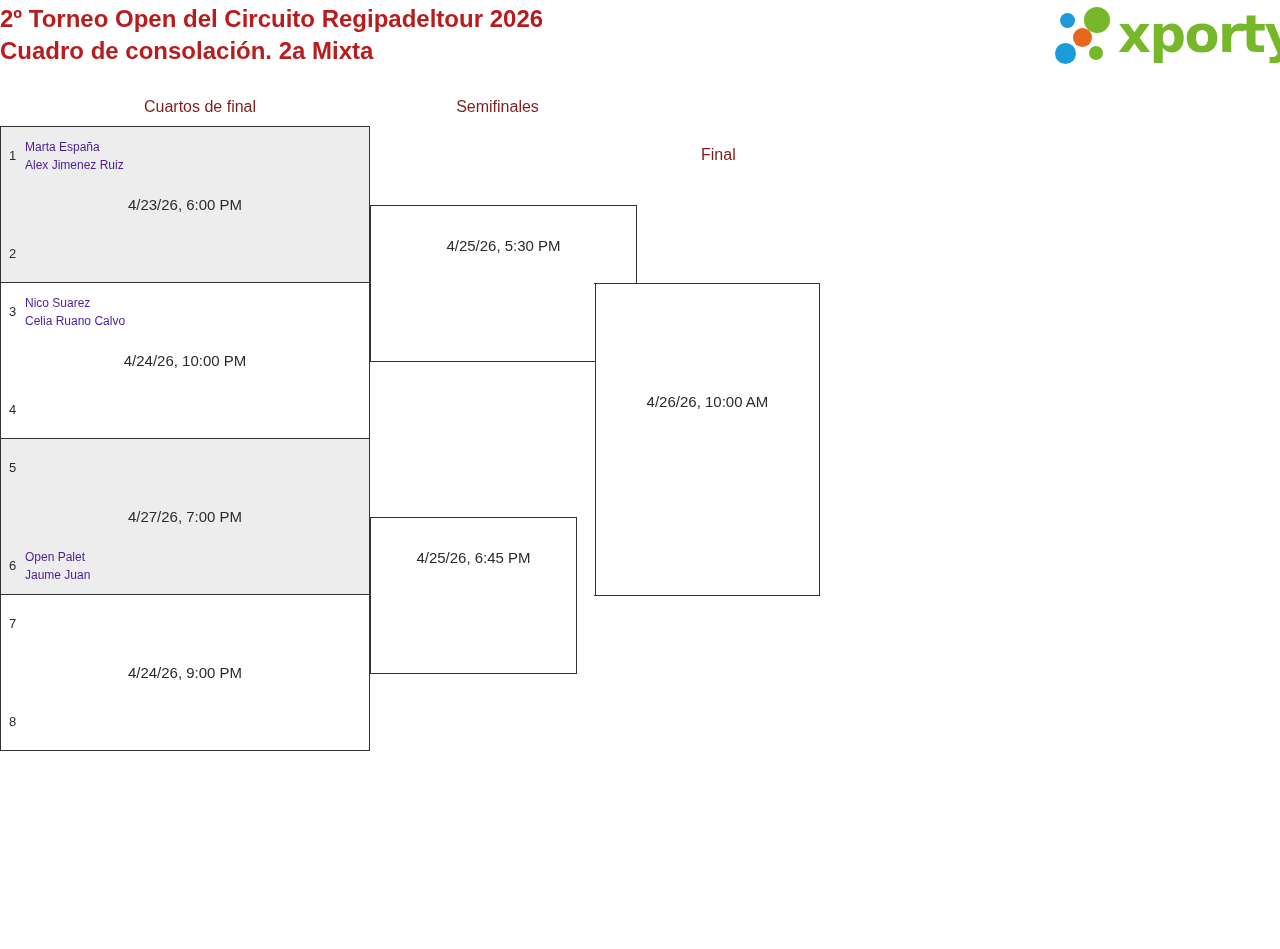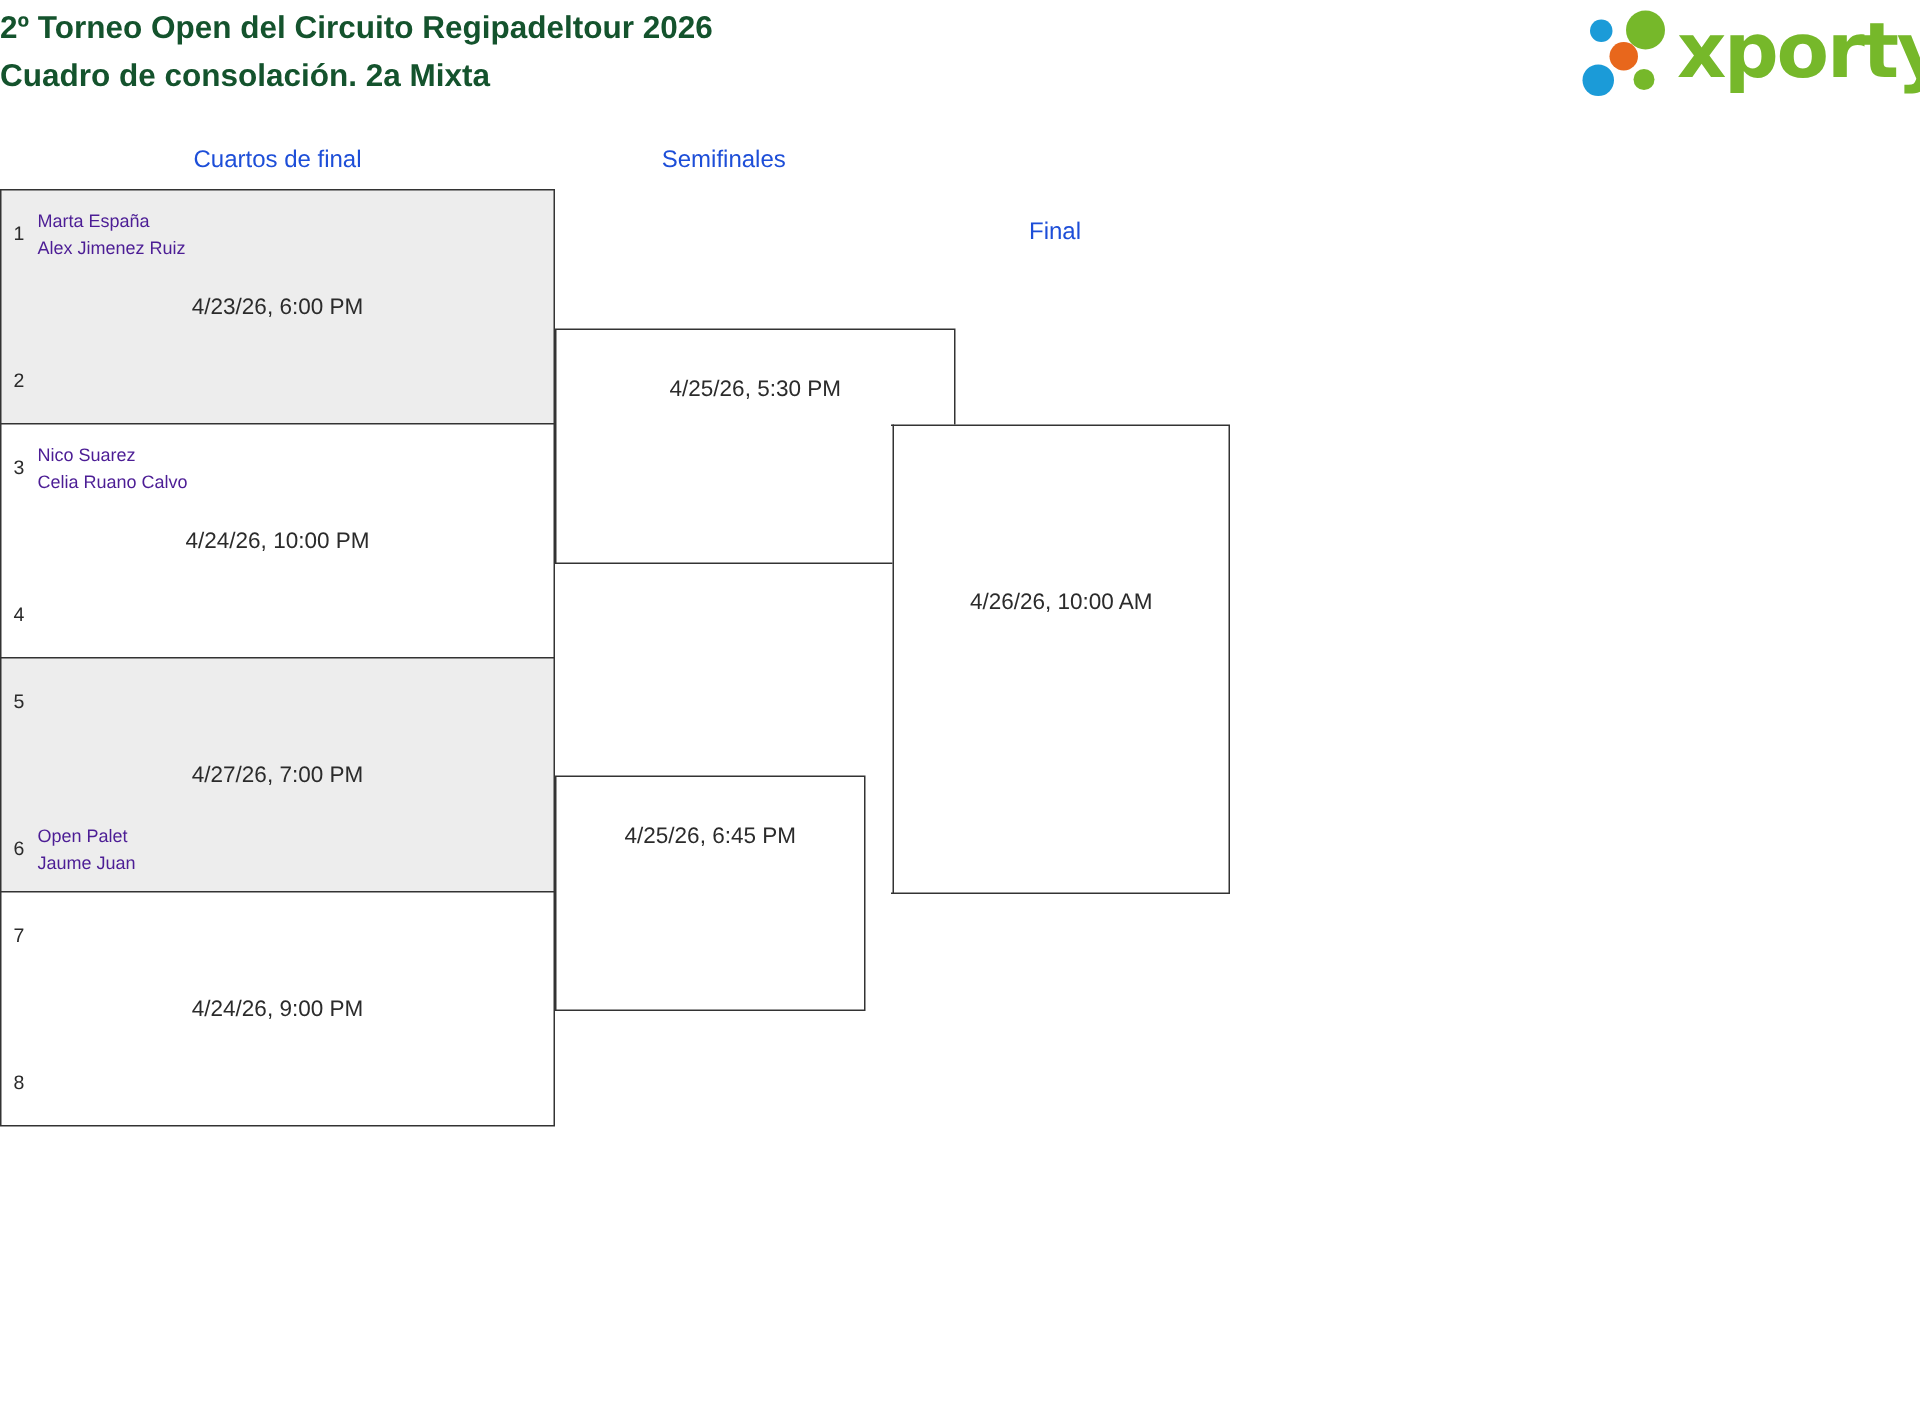--- a/index.html
+++ b/index.html
@@ -5,37 +5,37 @@
   html,body{margin:0;padding:0;}
   body{
     width:1280px;height:949px;background:#ffffff;
     font-family:"Liberation Sans","DejaVu Sans",sans-serif;
     color:#222222;overflow:hidden;position:relative;
   }
   
   #header{position:absolute;left:0;top:0;width:1280px;height:78px;}
   #title-block{position:absolute;left:0;top:3px;width:900px;}
   .title-line{
-    font-size:21px;font-weight:bold;color:#14532d;
+    font-size:24px;font-weight:bold;color:#b91c1c;
     line-height:32px;letter-spacing:0px;white-space:nowrap;
   }
   
   #logo{position:absolute;left:1044px;top:2px;width:236px;height:70px;}
   #logo-dots{position:absolute;left:4px;top:4px;width:74px;height:62px;}
   .dot{position:absolute;border-radius:50%;}
   #logo-word{
     position:absolute;left:74px;top:2px;
     font-size:51px;font-weight:bold;color:#76b82a;
     letter-spacing:-1.5px;line-height:62px;
     font-family:"DejaVu Sans",sans-serif;
   }
   
   .round-header{
-    position:absolute;top:96px;font-size:16px;color:#1d4ed8;
-    line-height:22px;white-space:nowrap;
+    position:absolute;top:96px;font-size:16px;color:#7f1d1d;
+    line-height:22px;white-space:nowrap;padding-left:15px;
   }
   
   #bracket{position:absolute;left:0;top:0;width:1280px;height:949px;}
   .match{
     position:absolute;box-sizing:border-box;
     border:1px solid #333333;background:#ffffff;
   }
   .match.shaded{background:#ededed;}
   .slot{position:absolute;left:0;width:100%;height:40px;display:flex;align-items:center;}
   .slot-top{top:9px;}
@@ -148,21 +148,21 @@
     <div class="match-date">4/24/26, 9:00 PM</div>
     <div class="slot slot-bot">
       <div class="seed">8</div>
       <div class="players">
         <span class="pl"></span>
         <span class="pl"></span>
       </div>
     </div>
   </div>
 
-  <div class="match sfbox" style="left:370px;top:219px;width:267px;height:157px;">
+  <div class="match sfbox" style="left:370px;top:205px;width:267px;height:157px;">
     <div class="match-date sf" style="top:31px;">4/25/26, 5:30 PM</div>
   </div>
 
   <div class="match sfbox" style="left:370px;top:517px;width:207px;height:157px;">
     <div class="match-date sf" style="top:31px;">4/25/26, 6:45 PM</div>
   </div>
 
   <div class="match" style="left:595px;top:283px;width:225px;height:313px;">
     <div class="match-date fin" style="top:109px;">4/26/26, 10:00 AM</div>
   </div>

